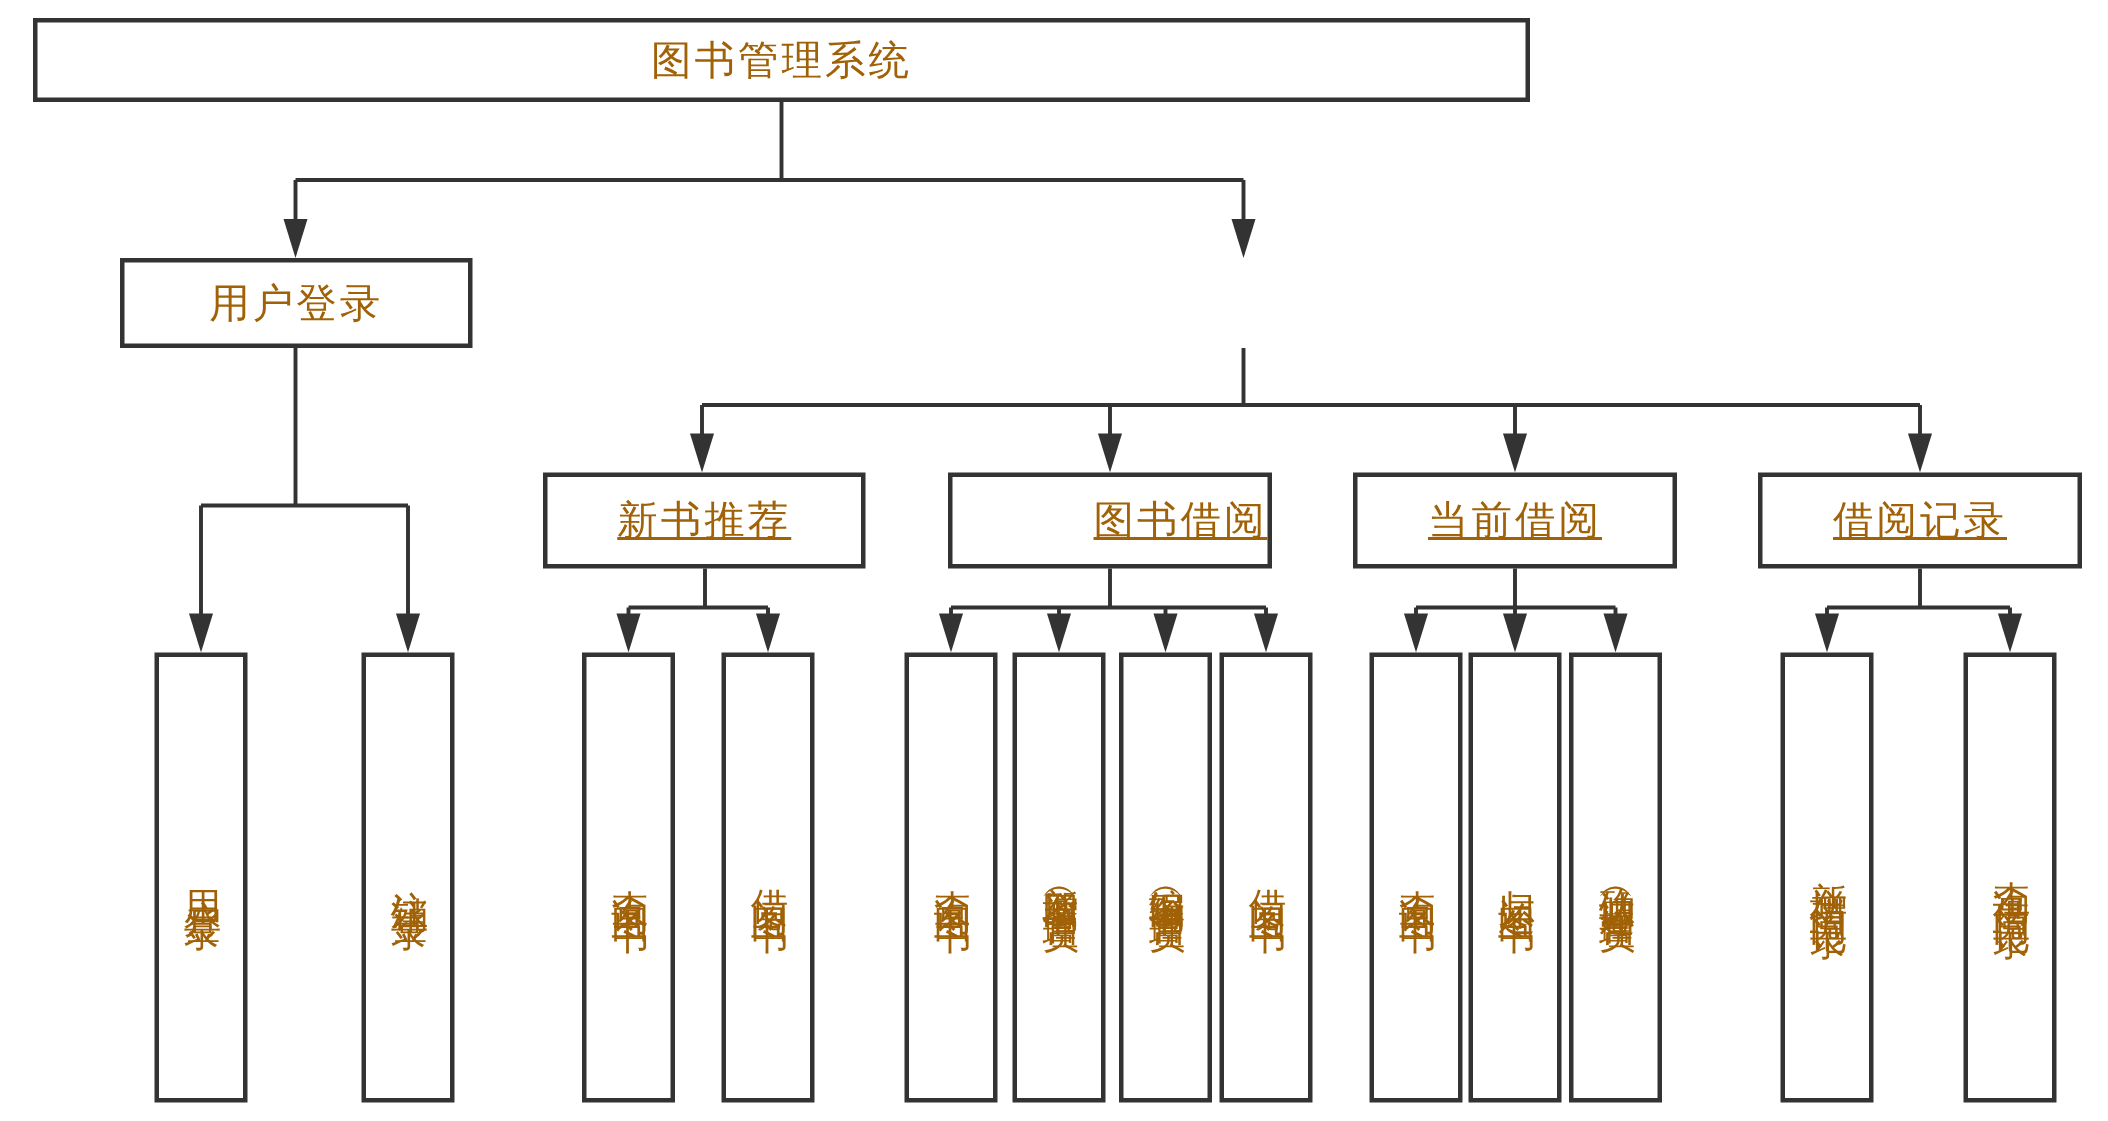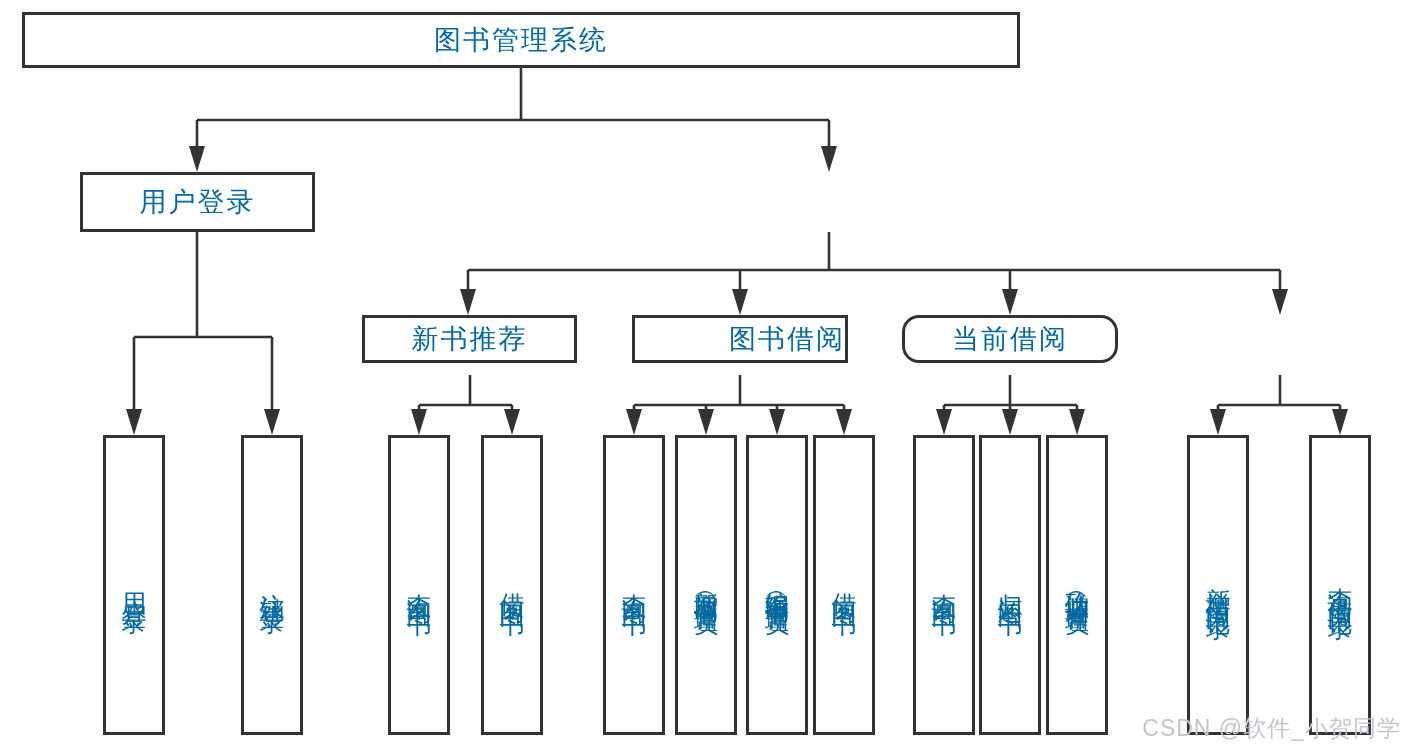--- a/index.html
+++ b/index.html
@@ -23,35 +23,35 @@
     z-index: 1;
   }
   .box {
     position: absolute;
     background: #ffffff;
     border: 3px solid #333333;
     box-sizing: border-box;
     display: flex;
     align-items: center;
     justify-content: center;
-    color: #0369a1;
+    color: #a16207;
     z-index: 2;
   }
   .box.h .lbl {
     font-size: 27px;
     letter-spacing: 2px;
     white-space: nowrap;
   }
   .box.root  { left: 22px;  top: 12px;  width: 998px; height: 56px; }
   .box.lvl2a { left: 80px;  top: 172px; width: 235px; height: 60px; }
   .box.lvl2b { left: 711px; top: 172px; width: 236px; height: 60px; }
-  .box.lvl3  { top: 315px; width: 216px; height: 48px; }
+  .box.lvl3  { top: 315px; width: 216px; height: 64px; text-decoration: underline; }
   .box.m1 { left: 362px; width: 215px; }
   .box.m2 { left: 632px; justify-content: flex-end; }
-  .box.m3 { left: 902px; border-radius: 17px; }
+  .box.m3 { left: 902px; }
   .box.m4 { left: 1172px; }
   .box.leaf {
     top: 435px;
     width: 62px;
     height: 300px;
   }
   .box.leaf .lbl {
     writing-mode: vertical-rl;
     font-size: 25px;
     letter-spacing: 6px;
@@ -128,20 +128,23 @@
 
   <div class="box h lvl3 m1">
     <span class="lbl">新书推荐</span>
   </div>
   <div class="box h lvl3 m2">
     <span class="lbl">图书借阅</span>
   </div>
   <div class="box h lvl3 m3">
     <span class="lbl">当前借阅</span>
   </div>
+  <div class="box h lvl3 m4">
+    <span class="lbl">借阅记录</span>
+  </div>
 
   <div class="box leaf" style="left:103px">
     <span class="lbl">用户登录</span>
   </div>
   <div class="box leaf" style="left:241px">
     <span class="lbl">注销登录</span>
   </div>
 
   <div class="box leaf" style="left:388px">
     <span class="lbl">查询图书</span>
@@ -173,15 +176,14 @@
     <span class="lbl long">确认归还（管理员）</span>
   </div>
 
   <div class="box leaf" style="left:1187px">
     <span class="lbl">新增借阅记录</span>
   </div>
   <div class="box leaf" style="left:1309px">
     <span class="lbl">查询借阅记录</span>
   </div>
 
-  <div class="watermark">CSDN @软件_小贺同学</div>
 
 </div>
 
 </body></html>

